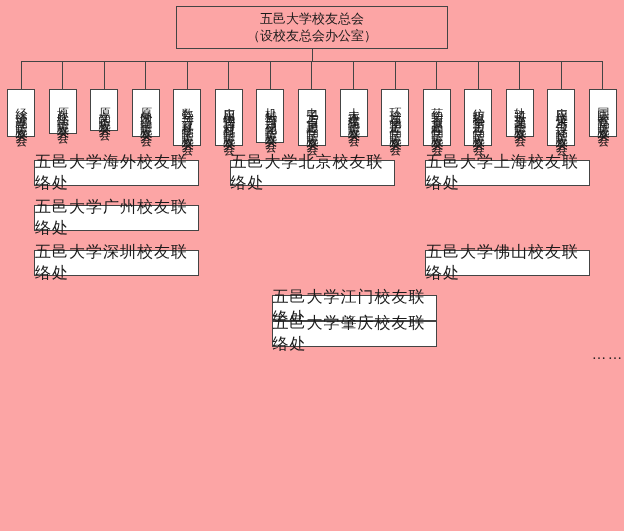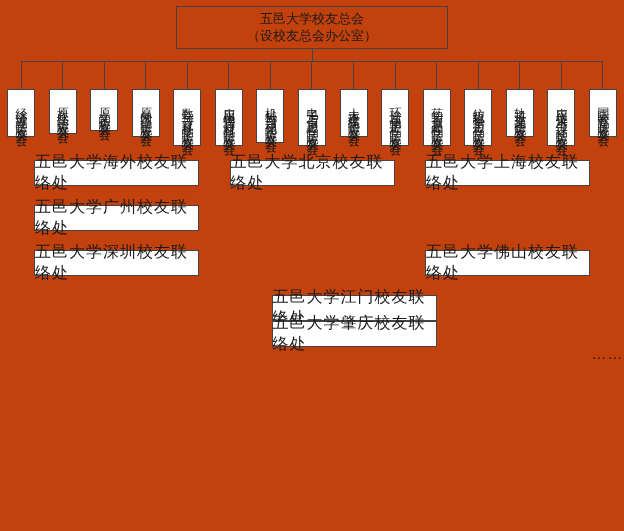--- a/index.html
+++ b/index.html
@@ -1,20 +1,20 @@
 <!DOCTYPE html>
 <html><head>
 <meta charset="utf-8">
 <style>
   html, body { margin: 0; padding: 0; background: #ffffff; }
   .canvas {
     position: relative;
     width: 624px;
     height: 531px;
-    background: #c2410c;
+    background: #fca5a5;
     font-family: "Liberation Serif", "DejaVu Serif", serif;
     color: #1a1a1a;
     overflow: hidden;
   }
 
   
   .root-box {
     width: 272px;
     margin: 6px auto 0 auto;
     border: 1px solid #444;

